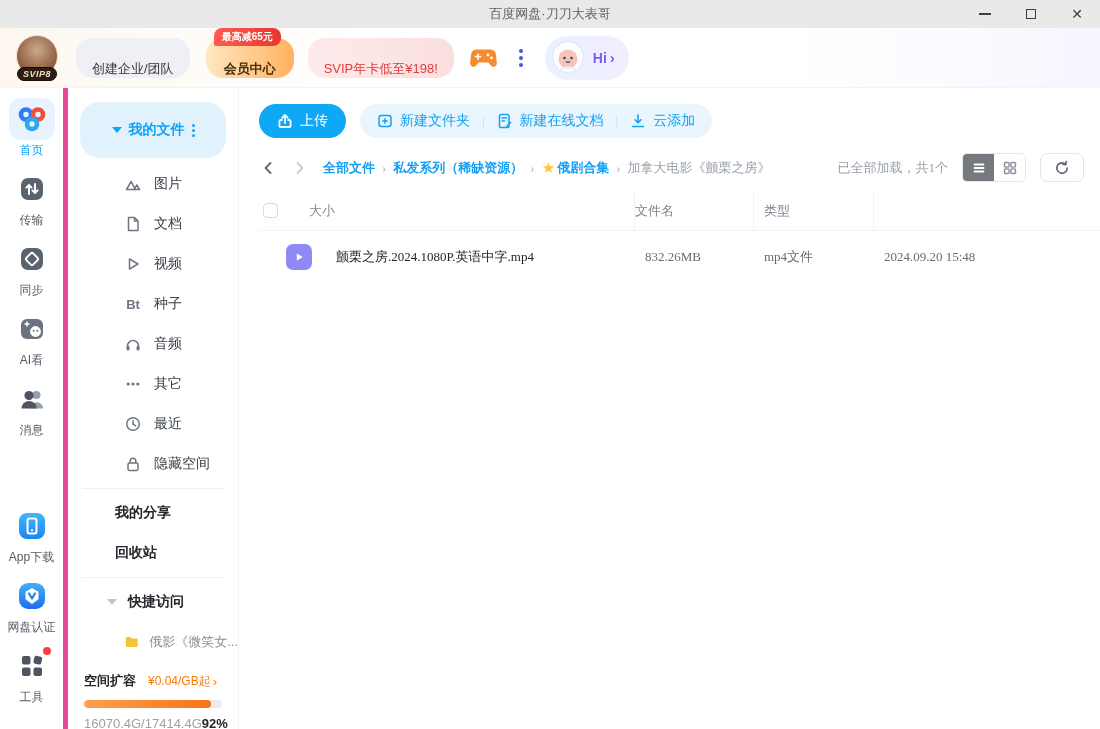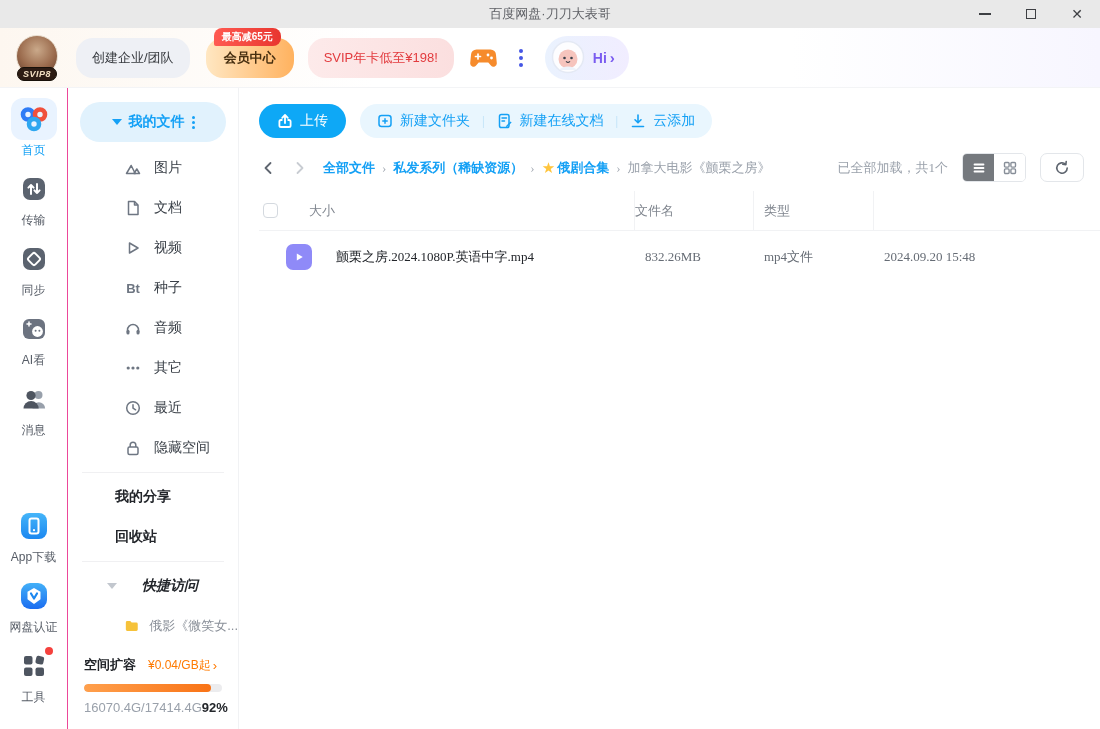--- a/index.html
+++ b/index.html
@@ -21,21 +21,21 @@
   .header { position:absolute; top:28px; left:0; right:0; height:60px;
     background:linear-gradient(90deg,#fdf7f0 0%,#ffffff 34%,#ffffff 72%,#f7f6ff 100%);
     border-bottom:1px solid #f3f4f6; display:flex; align-items:center; padding:0 16px; }
   .logo-wrap { position:relative; width:46px; height:46px; flex:0 0 auto; }
   .logo-circle { width:42px; height:42px; border-radius:50%;
     background:radial-gradient(circle at 50% 35%, #caa98a 0%, #9a6a4c 55%, #5d3a2a 100%);
     border:1px solid #e7dccd; }
   .svip-badge { position:absolute; left:1px; bottom:0; background:#2d1c14; color:#f3dfc2;
     font-size:9px; font-weight:bold; padding:1px 5px; border-radius:7px; border:1px solid #171009;
     letter-spacing:.5px; font-style:italic; }
-  .pill { height:40px; border-radius:17px; display:flex; align-items:center; font-size:13px; cursor:pointer; }
+  .pill { height:40px; border-radius:17px; display:flex; align-items:flex-end; font-size:13px; cursor:pointer; }
   .btn-team { background:#eef0f5; color:#35383d; padding:0 16px; margin-left:14px; }
   .btn-vip { position:relative; background:linear-gradient(90deg,#ffe7c2,#ffb25f); color:#472f10;
     font-weight:bold; padding:0 18px; margin-left:16px; }
   .vip-ribbon { position:absolute; top:-10px; left:8px; background:linear-gradient(90deg,#ff5a52,#e8362f);
     color:#fff; font-size:10px; font-weight:bold; padding:2px 8px; border-radius:8px 8px 8px 2px; white-space:nowrap; }
   .btn-promo { background:linear-gradient(90deg,#fdeaea,#fbdfdf); color:#e23b3e; padding:0 16px; margin-left:14px; }
   .game-icon { margin-left:16px; cursor:pointer; display:flex; }
 
   .searchbox { margin-left:auto; width:250px; height:36px; background:#f4f5f7; border-radius:18px;
     display:flex; align-items:center; padding:0 12px; }
@@ -48,46 +48,46 @@
   .dots-menu { margin:0 18px; display:flex; flex-direction:column; gap:3px; cursor:pointer; padding:4px; }
   .dots-menu i { width:4px; height:4px; border-radius:50%; background:#4556e4; }
 
   .avatar-pill { height:44px; border-radius:22px; padding:0 14px 0 4px; display:flex; align-items:center;
     background:linear-gradient(90deg,#eaf2fe,#f1edff); cursor:pointer; }
   .hi-text { font-size:14px; font-weight:bold; color:#7a5cf0; margin-left:6px; }
   .hi-chevron { font-size:15px; color:#7a5cf0; margin-left:3px; font-weight:bold; }
 
   
   .rail { position:absolute; top:88px; left:0; bottom:0; width:68px; background:#fff;
-    border-right:1px solid #ec4899; display:flex; flex-direction:column; align-items:center; padding:10px 0 14px; }
+    border-right:5px solid #ec4899; display:flex; flex-direction:column; align-items:center; padding:10px 0 14px; }
   .rail-item { display:flex; flex-direction:column; align-items:center; margin-bottom:9px; cursor:pointer; }
   .rail-iconbox { position:relative; width:46px; height:42px; display:flex; align-items:center; justify-content:center; border-radius:12px; }
   .rail-item.active .rail-iconbox { background:#e9f3ff; }
   .rail-label { font-size:12px; color:#565c66; margin-top:2px; }
   .rail-item.active .rail-label { color:#12a0f5; }
   .rail-spacer { flex:1; }
   .notif-dot { position:absolute; top:2px; right:4px; width:8px; height:8px; border-radius:50%; background:#f5413d; }
 
   
   .sidebar { position:absolute; top:88px; left:68px; bottom:0; width:170px; background:#fff;
     display:flex; flex-direction:column; padding-top:14px; }
-  .myfiles { margin:0 12px 6px; height:40px; border-radius:20px; background:#e1f2fd;
+  .myfiles { margin:0 12px 6px; height:56px; border-radius:20px; background:#e1f2fd;
     display:flex; align-items:center; justify-content:center; gap:7px; cursor:pointer; flex:0 0 auto; }
   .tri-down-blue { width:0; height:0; border-left:5px solid transparent; border-right:5px solid transparent; border-top:6px solid #15a1f6; }
   .myfiles-label { font-size:14px; font-weight:bold; color:#15a1f6; }
   .mini-dots { display:flex; flex-direction:column; gap:2px; }
   .mini-dots i { width:3px; height:3px; border-radius:50%; background:#15a1f6; }
   .cat-item { height:40px; display:flex; align-items:center; padding-left:57px; gap:13px; cursor:pointer; flex:0 0 auto; }
   .cat-icon { width:16px; display:flex; justify-content:center; }
   .bt-glyph { font-size:13px; font-weight:bold; color:#6e7682; }
   .cat-label { font-size:14px; color:#3a4048; }
   .side-divider { border-top:1px solid #f0f0f2; margin:4px 14px; flex:0 0 auto; }
   .section-item { height:40px; display:flex; align-items:center; padding-left:47px; font-size:14px;
     font-weight:bold; color:#23262b; cursor:pointer; flex:0 0 auto; }
-  .quick-head { height:40px; display:flex; align-items:center; padding-left:39px; gap:25px; cursor:pointer; flex:0 0 auto;font-style:italic; }
+  .quick-head { height:40px; display:flex; align-items:center; padding-left:39px; gap:11px; cursor:pointer; flex:0 0 auto; }
   .tri-down-gray { width:0; height:0; border-left:5px solid transparent; border-right:5px solid transparent; border-top:6px solid #c2c7ce; }
   .quick-label { font-size:14px; font-weight:bold; color:#23262b; }
   .quick-item { height:40px; display:flex; align-items:center; padding-left:57px; gap:10px; cursor:pointer; flex:0 0 auto; }
   .quick-item-label { font-size:13px; color:#8a9099; white-space:nowrap; }
   .storage { margin-top:auto; padding:10px 16px 16px; flex:0 0 auto; }
   .storage-row1 { display:flex; align-items:center; }
   .storage-label { font-size:13px; font-weight:bold; color:#23262b; }
   .storage-price { font-size:12px; color:#ff7a00; margin-left:12px; cursor:pointer; }
   .storage-chevron { font-size:13px; color:#ff7a00; margin-left:2px; cursor:pointer; }
   .progress-track { margin:10px 0 8px; height:8px; border-radius:4px; background:#ececee; overflow:hidden; }

